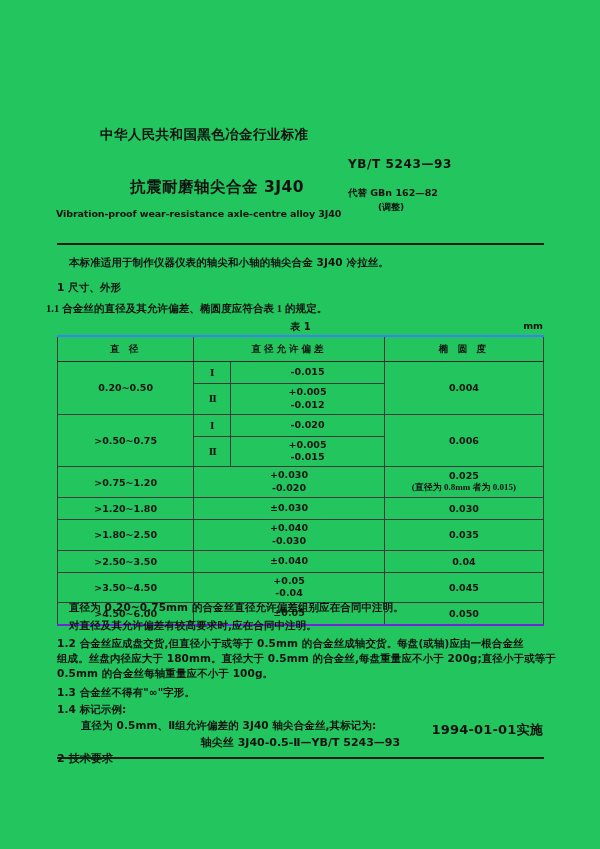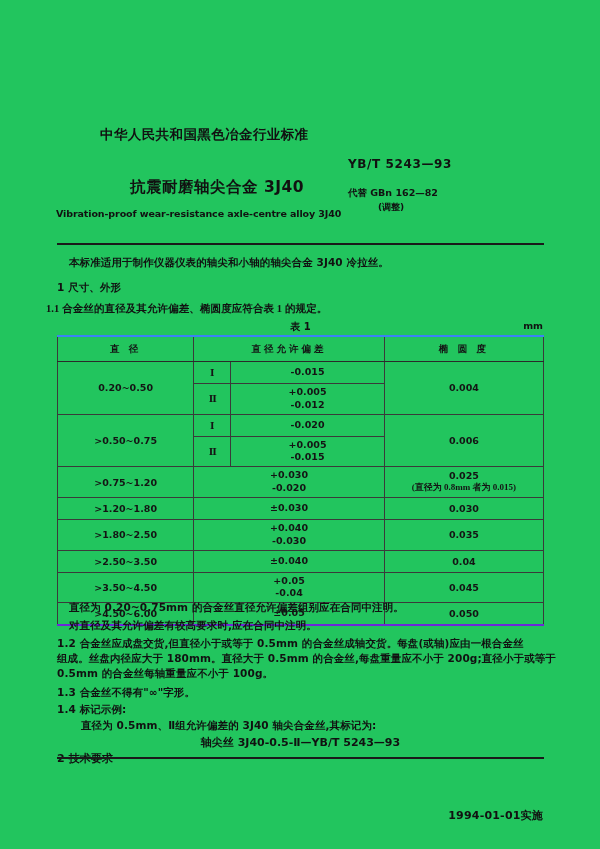--- a/index.html
+++ b/index.html
@@ -199,22 +199,22 @@
   .footer-left {
     position: absolute;
     left: 57px; top: 763px;
     font-size: 10.5px;
     font-weight: bold;
     letter-spacing: 0.2px;
     white-space: nowrap;
   }
   .footer-right {
     position: absolute;
-    right: 57px; top: 808px;
-    font-size: 11px;
+    right: 57px; top: 721px;
+    font-size: 13px;
     font-weight: bold;
     letter-spacing: 0.2px;
     white-space: nowrap;
   }
 </style>
 </head>
 <body>
 
 <div class="page">
 

